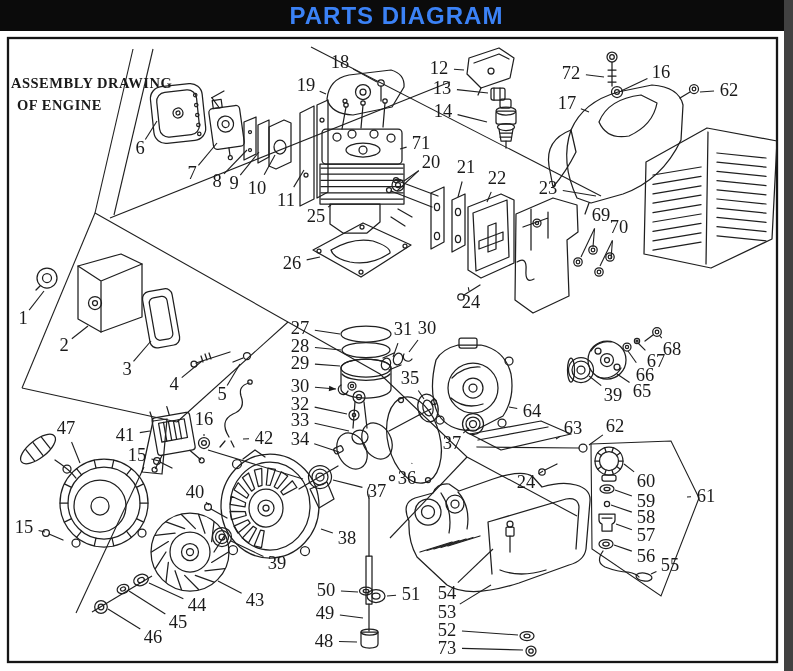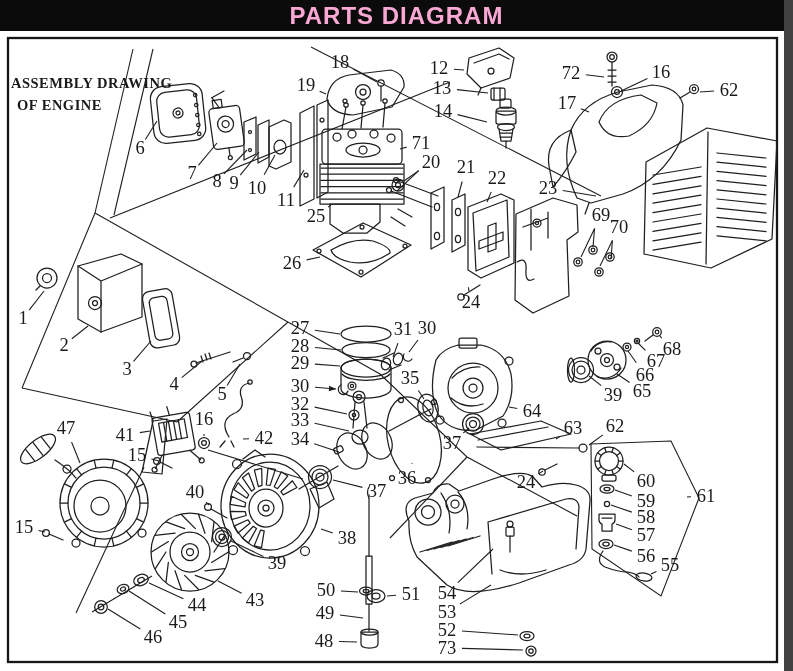--- a/index.html
+++ b/index.html
@@ -25,21 +25,21 @@
   .thin{stroke-width:0.8;}
   #callouts text{font-family:"Liberation Serif", serif;font-size:18.5px;
        fill:#1a1a1a;stroke:none;}
   #callouts line{stroke:#1f1f1f;stroke-width:1.1;fill:none;}
   .corner-label{font-family:"Liberation Serif", serif;font-weight:bold;
        font-size:14.5px;fill:#1a1a1a;letter-spacing:0.5px;}
 </style>
 </head>
 <body>
 
-<div class="title-bar" style="background: rgb(11, 11, 11); color: #f9a8d4;">
+<div class="title-bar" style="background: rgb(11, 11, 11); color: #3b82f6;">
   <span>PARTS DIAGRAM</span>
 </div>
 <div class="edge-strip" style="background: rgb(65, 65, 65);"></div>
 
 <svg id="diagram" width="793" height="671" viewBox="0 0 793 671">
 
   <rect x="8" y="38" width="769" height="624" fill="#ffffff" stroke-width="2.3" stroke="#161616"></rect>
 
   <text class="corner-label" x="11" y="88">ASSEMBLY DRAWING</text>
   <text class="corner-label" x="17" y="110">OF ENGINE</text>

